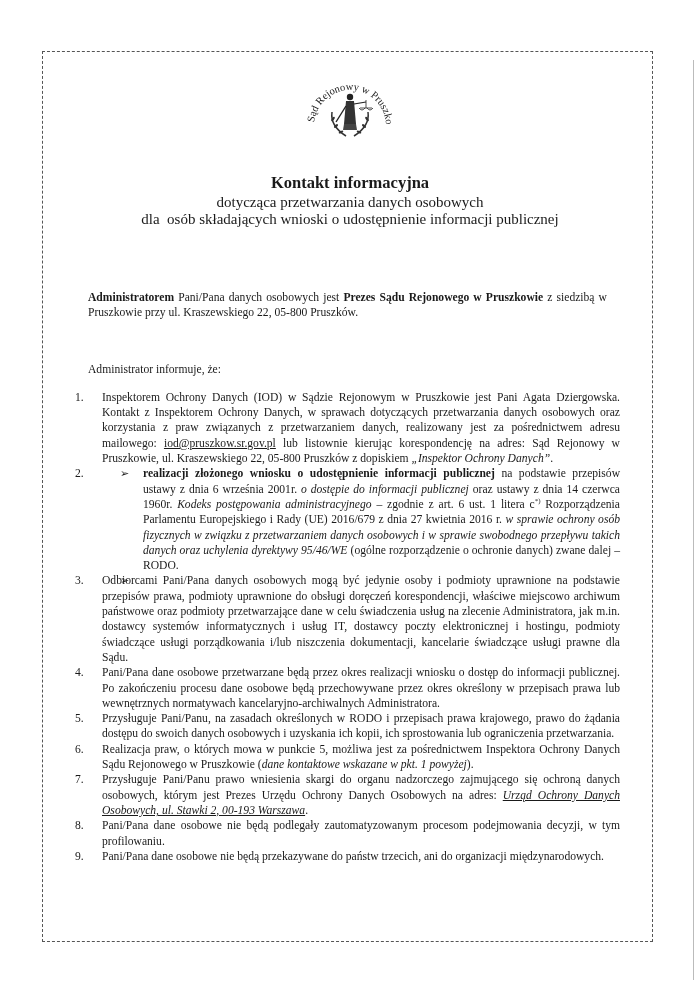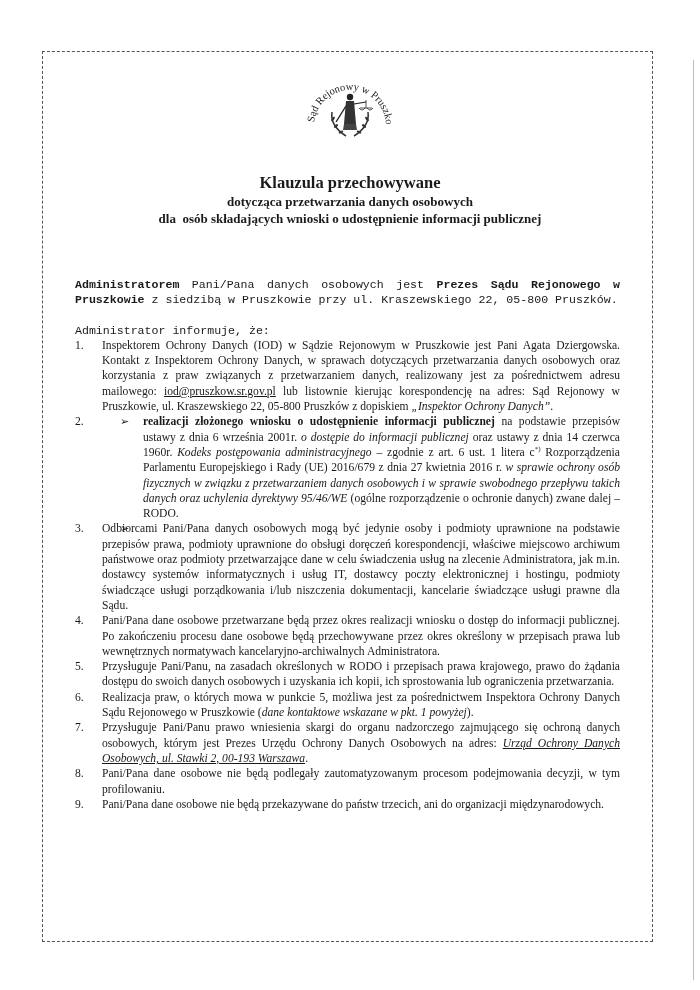--- a/index.html
+++ b/index.html
@@ -16,27 +16,27 @@
     }
 
     .seal {
       position: absolute; left: 300px; top: 64px; width: 100px; height: 90px;
     }
 
     .title-block {
       position: absolute; left: 60px; top: 172px; width: 580px; text-align: center;
     }
     .title-main { font-size: 16.5px; font-weight: bold; line-height: 22px; }
-    .title-sub { font-size: 13px; font-weight: bold; line-height: 16.5px; }
+    .title-sub { font-size: 15px; font-weight: normal; line-height: 16.5px; }
 
     .content {
       position: absolute; left: 75px; top: 277px; width: 545px;
       font-size: 11.6px; line-height: 15.3px; text-align: justify;
     }
-    .content p { margin: 0; font-family: Liberation Mono, monospace; }
+    .content p { margin: 13px; }
     .gap { height: 15px; }
     b { font-weight: bold; }
     i { font-style: italic; }
     .link { text-decoration: underline; }
 
     .item { position: relative; padding-left: 27px; }
     .item .num { position: absolute; left: 0; top: 0; }
     .bullet { position: relative; padding-left: 68px; }
     .bullet .arrow { position: absolute; left: 45px; top: 0; font-size: 11px; }
     .bullet .btext { display: block; }
@@ -72,21 +72,21 @@
     <ellipse cx="33" cy="55" rx="2.5" ry="1.2" fill="#333" transform="rotate(-50 33 55)"></ellipse>
     <ellipse cx="36" cy="62" rx="2.5" ry="1.2" fill="#333" transform="rotate(-40 36 62)"></ellipse>
     <ellipse cx="41" cy="68" rx="2.5" ry="1.2" fill="#333" transform="rotate(-25 41 68)"></ellipse>
     <ellipse cx="67" cy="55" rx="2.5" ry="1.2" fill="#333" transform="rotate(50 67 55)"></ellipse>
     <ellipse cx="64" cy="62" rx="2.5" ry="1.2" fill="#333" transform="rotate(40 64 62)"></ellipse>
     <ellipse cx="59" cy="68" rx="2.5" ry="1.2" fill="#333" transform="rotate(25 59 68)"></ellipse>
   </svg>
 </div>
 
 <div class="title-block">
-  <div class="title-main">Klauzula przechowywane</div>
+  <div class="title-main">Kontakt informacyjna</div>
   <div class="title-sub">dotycząca przetwarzania danych osobowych</div>
   <div class="title-sub" style="white-space:pre;">dla  osób składających wnioski o udostępnienie informacji publicznej</div>
 </div>
 
 <div class="content">
   <p><b>Administratorem</b><span> Pani/Pana danych osobowych jest </span><b>Prezes Sądu Rejonowego w Pruszkowie</b><span> z siedzibą w Pruszkowie przy ul. Kraszewskiego 22, 05-800 Pruszków.</span></p>
 
   <div class="gap"></div>
 
   <p>Administrator informuje, że:</p>

